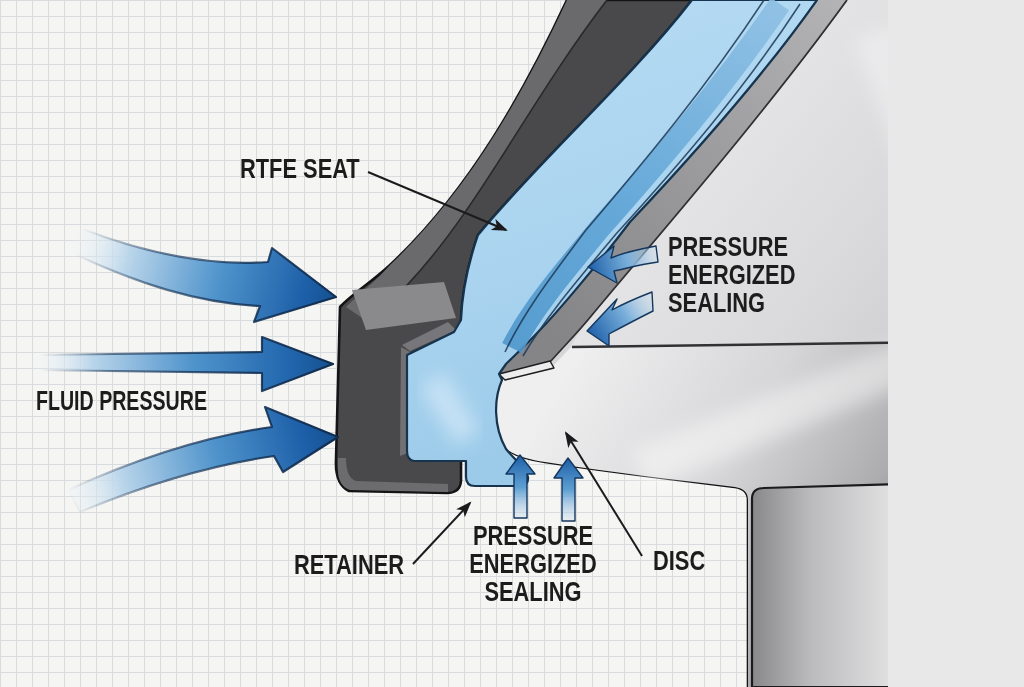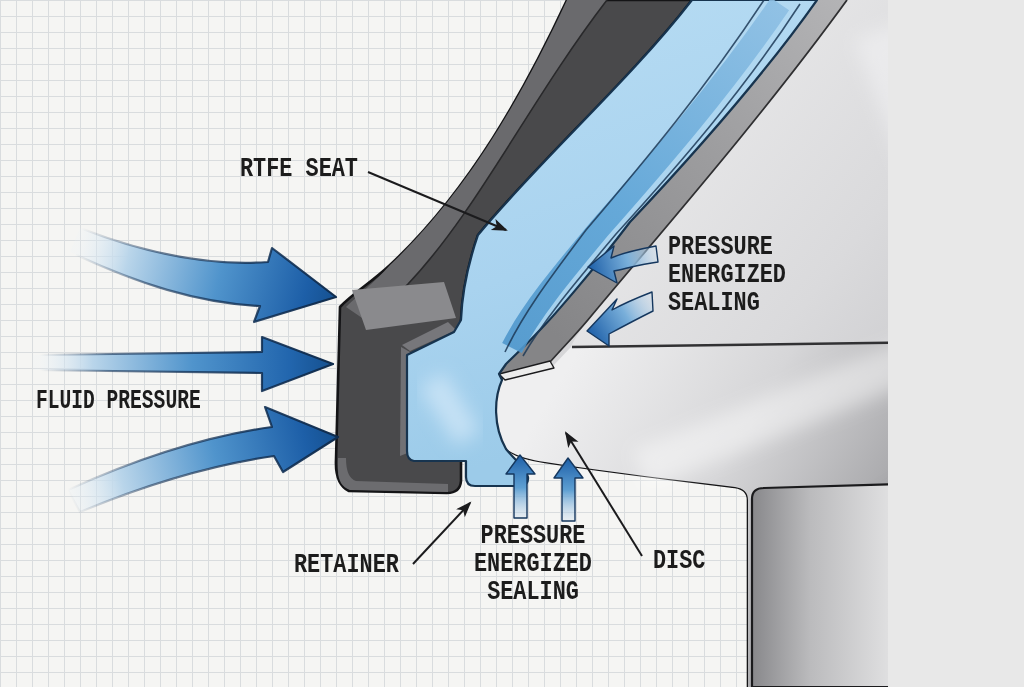--- a/index.html
+++ b/index.html
@@ -3,21 +3,21 @@
 <meta charset="utf-8">
 <style>
   html,body{margin:0;padding:0;background:#e8e8e8;}
   .stage{
     position:relative;width:888px;height:687px;overflow:hidden;
     background-color:var(--paper,#f5f5f3);
     background-image:
       linear-gradient(var(--grid,#d9dcde) 1px, transparent 1px),
       linear-gradient(90deg, var(--grid,#d9dcde) 1px, transparent 1px);
     background-size:16px 16px;
-    font-family:Liberation Mono, monospace;
+    font-family:Liberation Sans, sans-serif;
   }
   .stage svg{position:absolute;left:0;top:0;}
   .label{
     position:absolute;font-weight:700;font-size:28px;line-height:28px;
     color:var(--label-color,#1c1c1c);white-space:nowrap;
     transform:scaleX(0.78);transform-origin:0 0;letter-spacing:0px;
   }
   .label.narrow{transform:scaleX(0.70);}
   .label.center{transform-origin:50% 0;text-align:center;}
   .label span{display:block;}

